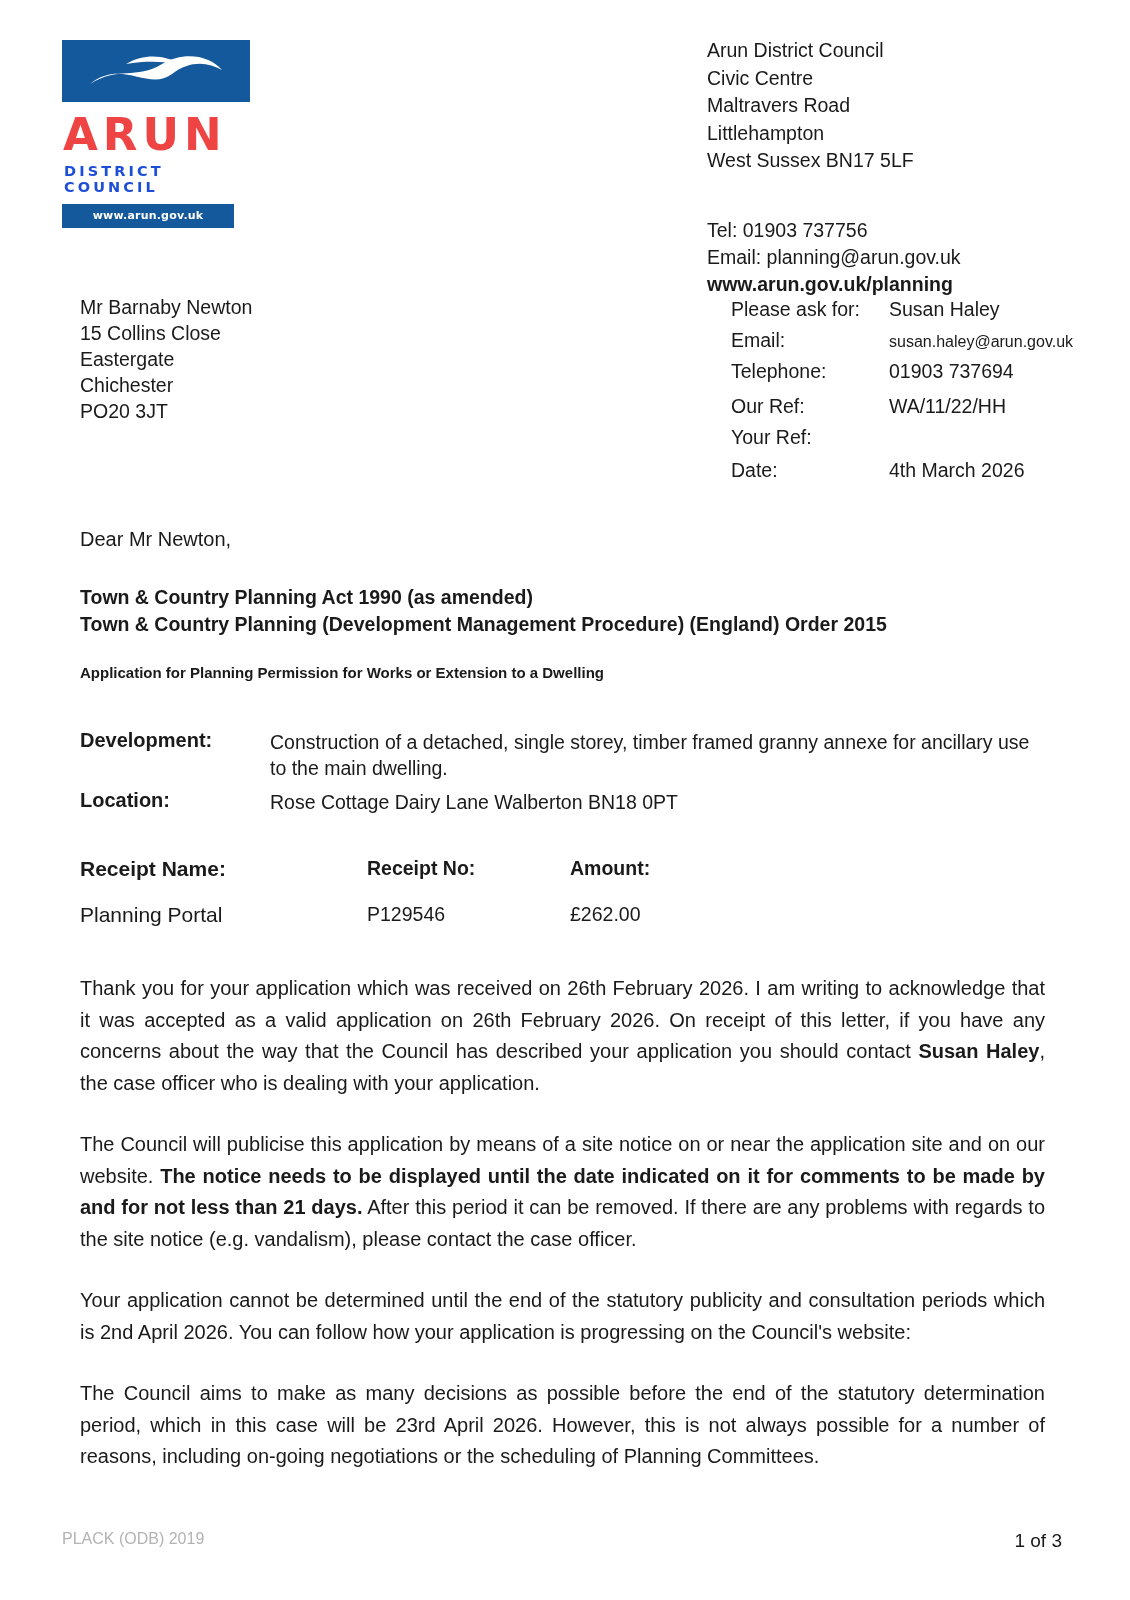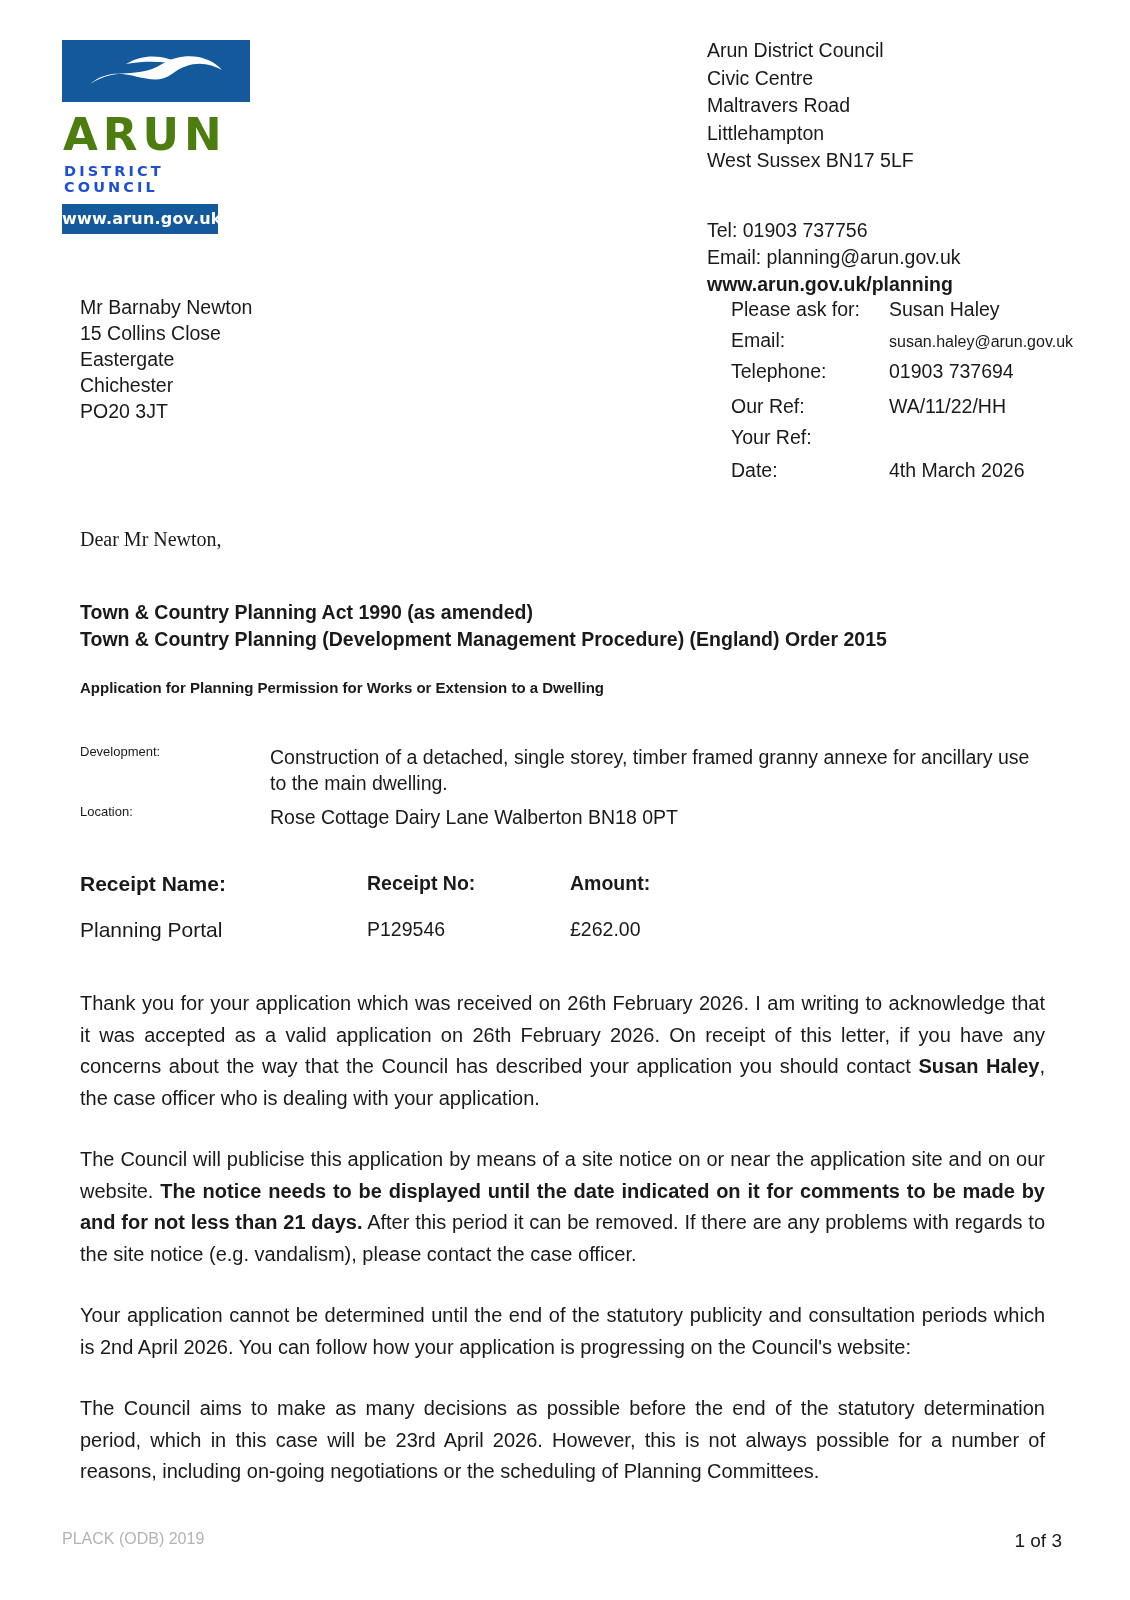--- a/index.html
+++ b/index.html
@@ -43,44 +43,44 @@
     background: #14599c;
     position: relative;
     overflow: hidden;
   }
   .logo-wave svg { display: block; }
   .logo-arun {
     font-family: "DejaVu Sans", sans-serif;
     font-weight: bold;
     font-size: 45px;
     letter-spacing: 5px;
-    color: #4d7c0f;
+    color: #ef4444;
     line-height: 1.05;
     margin-top: 9px;
     margin-left: 1px;
   }
   .logo-dc {
     font-family: "DejaVu Sans", sans-serif;
     font-weight: bold;
     font-size: 14.5px;
     letter-spacing: 3.1px;
     color: #1d4ed8;
     margin-top: 5px;
     margin-left: 2px;
   }
   .logo-url {
     margin-top: 9px;
     background: #14599c;
     color: #ffffff;
     font-family: "DejaVu Sans", sans-serif;
     font-weight: bold;
-    font-size: 16px;
+    font-size: 11px;
     padding: 5px 0 6px 0;
     text-align: center;
-    width: 156px;
+    width: 172px;
     box-sizing: border-box;
     letter-spacing: 0.2px;
   }
 
   
   .addressee {
     position: absolute;
     left: 80px;
     top: 262px;
     font-size: 19.5px;
@@ -134,22 +134,21 @@
   .body {
     position: absolute;
     left: 80px;
     top: 528px;
     width: 965px;
     font-size: 20px;
     color: #1a1a1a;
   }
   .salutation {
     font-size: 20px;
-    margin-bottom: 48px;
-    font-family: Liberation Serif, serif;
+    margin-bottom: 33px;
   }
   .acts {
     font-weight: bold;
     font-size: 19.5px;
     line-height: 27px;
     margin-bottom: 26px;
   }
   .app-heading {
     font-weight: bold;
     font-size: 15px;
@@ -157,24 +156,24 @@
   }
   .dev-table {
     margin-bottom: 42px;
   }
   .dev-row {
     display: flex;
     align-items: flex-start;
     margin-bottom: 6px;
   }
   .dev-label {
-    font-weight: normal;
+    font-weight: bold;
     width: 190px;
     flex: 0 0 190px;
-    font-size: 13px;
+    font-size: 20px;
   }
   .dev-value {
     flex: 1;
     font-size: 19.5px;
     line-height: 26px;
   }
   .receipt-table {
     margin-bottom: 46px;
   }
   .receipt-row {

